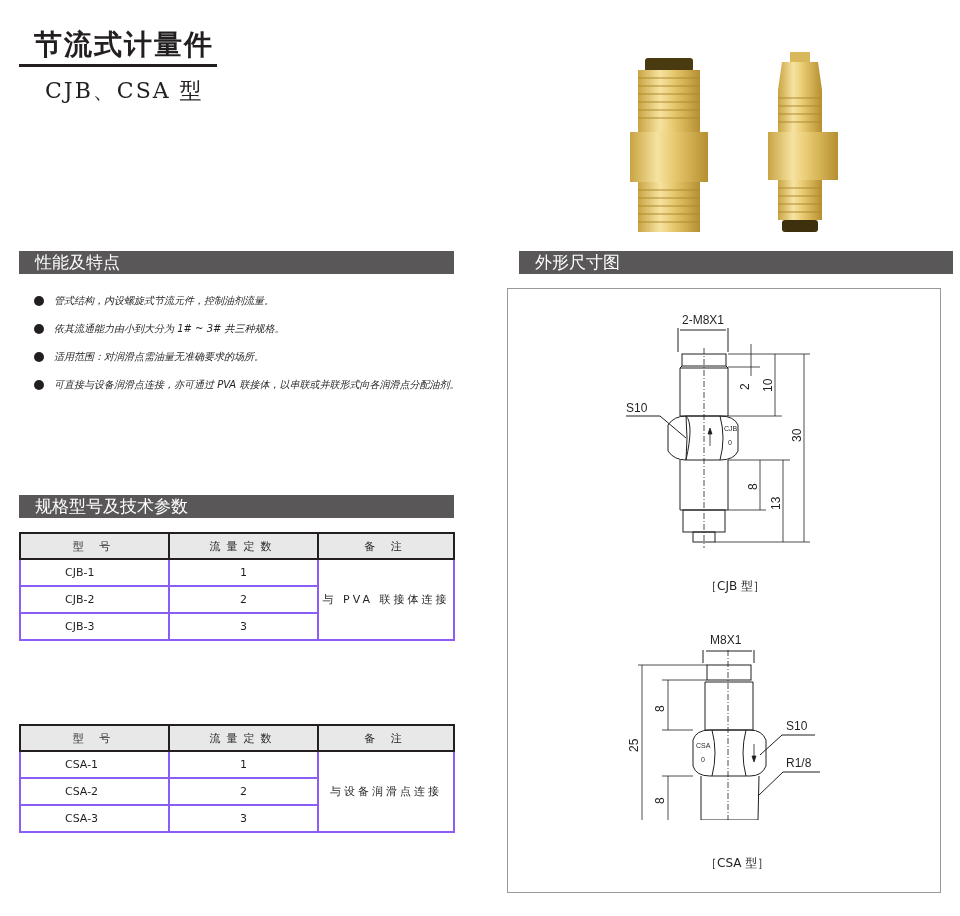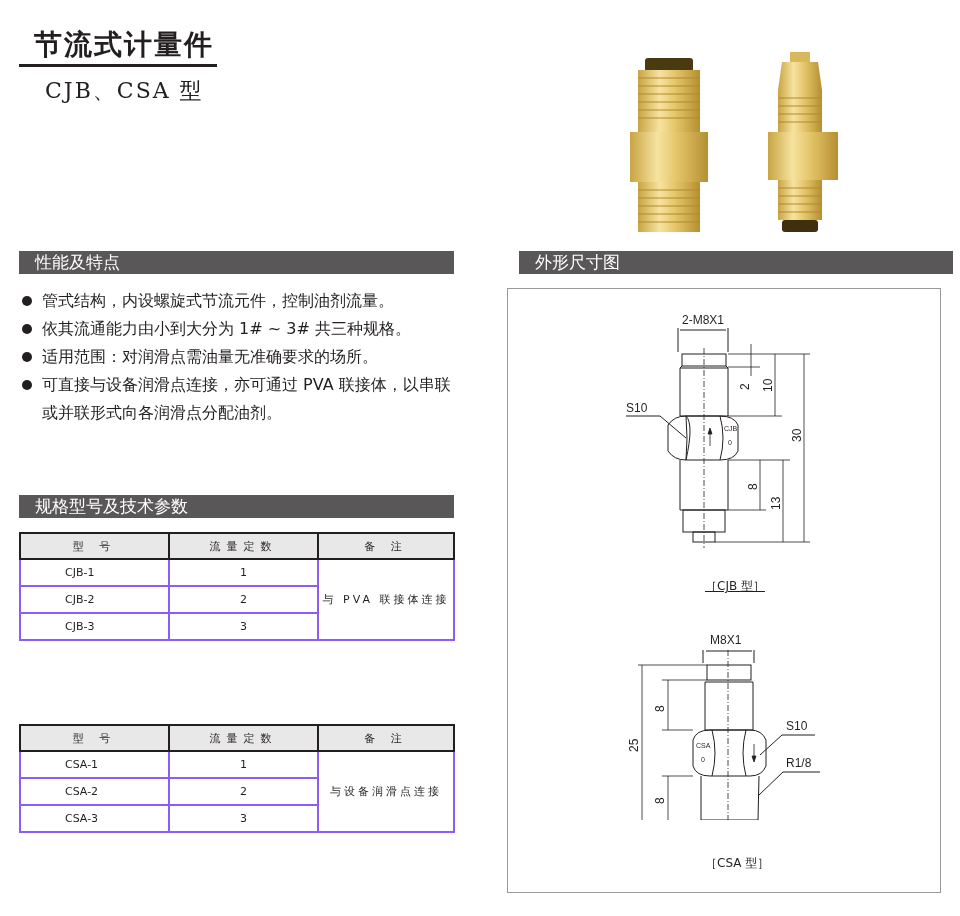--- a/index.html
+++ b/index.html
@@ -2,21 +2,21 @@
 <html><head>
 <meta charset="utf-8">
 <style>
   html, body { margin: 0; padding: 0; background: #fff; }
   body { width: 960px; height: 916px; position: relative; overflow: hidden; font-family: "DejaVu Sans", "Liberation Sans", sans-serif; color: #231f20; }
   .abs { position: absolute; }
   .title { left: 34px; top: 26px; font-size: 28px; font-weight: bold; letter-spacing: 2px; color: #231f20; text-align: right; }
   .title-rule { left: 19px; top: 64px; width: 198px; height: 3px; background: #231f20; }
   .subtitle { left: 45px; top: 76px; font-family: "DejaVu Serif", "Liberation Serif", serif; font-size: 22px; letter-spacing: 2px; color: #231f20; }
   .section-bar { height: 23px; background: #595757; color: #fff; font-size: 17px; line-height: 23px; padding-left: 16px; box-sizing: border-box; }
-  .bullets { left: 20px; top: 287px; width: 440px; font-size: 16px; line-height: 28px; }
+  .bullets { left: 32px; top: 287px; width: 440px; font-size: 10px; line-height: 28px; font-style: italic; }
   .bullets .item { position: relative; padding-left: 22px; }
   .bullets .dot { position: absolute; left: 2px; top: 9px; width: 10px; height: 10px; border-radius: 50%; background: #231f20; }
   table.spec { border-collapse: collapse; width: 436px; font-size: 11px; }
   table.spec th { border: 2px solid #231f20; background: #e8e8e8; font-weight: normal; height: 22px; letter-spacing: 6px; }
   table.spec th.mid { border-left: 1px solid #777; border-right: 1px solid #0369a1; }
   table.spec td { border: 2px solid #8b5cf6; height: 23px; text-align: center; }
   table.spec td.model { text-align: left; padding-left: 44px; }
   table.spec td.note { letter-spacing: 3px; }
   .drawing-box { left: 507px; top: 288px; width: 434px; height: 605px; border: 1.5px solid #999; box-sizing: border-box; }
   .caption { font-size: 12px; color: #231f20; }
@@ -187,21 +187,21 @@
   <text class="dim" x="82" y="24">2-M8X1</text>
   <text class="dim" x="26" y="112">S10</text>
   <text class="dim" x="124" y="131" style="font-size:7px">CJB</text>
   <text class="dim" x="128" y="145" style="font-size:7px">0</text>
   <text class="dim" transform="translate(149,90) rotate(-90)">2</text>
   <text class="dim" transform="translate(172,92) rotate(-90)">10</text>
   <text class="dim" transform="translate(201,142) rotate(-90)">30</text>
   <text class="dim" transform="translate(157,190) rotate(-90)">8</text>
   <text class="dim" transform="translate(180,210) rotate(-90)">13</text>
 </svg>
-<div class="abs caption" style="left:705px; top:578px;text-decoration:underline;">［CJB 型］</div>
+<div class="abs caption" style="left:705px; top:578px;">［CJB 型］</div>
 
 <svg class="abs" style="left:600px; top:620px;" width="240" height="200">
   <g fill="none" stroke="#231f20" stroke-width="1">
     <rect x="107" y="45" width="44" height="15"></rect>
     <path d="M105 62 L105 110 L153 110 L153 62 Z"></path>
     <path d="M93 120 Q96 110 110 110 L150 110 Q162 110 166 120 L166 146 Q162 156 150 156 L110 156 Q96 156 93 146 Z"></path>
     <path d="M112 110 Q118 133 112 156"></path>
     <path d="M146 110 Q140 133 146 156"></path>
     <path d="M101 156 L101 200"></path>
     <path d="M159 156 L158 200"></path>

